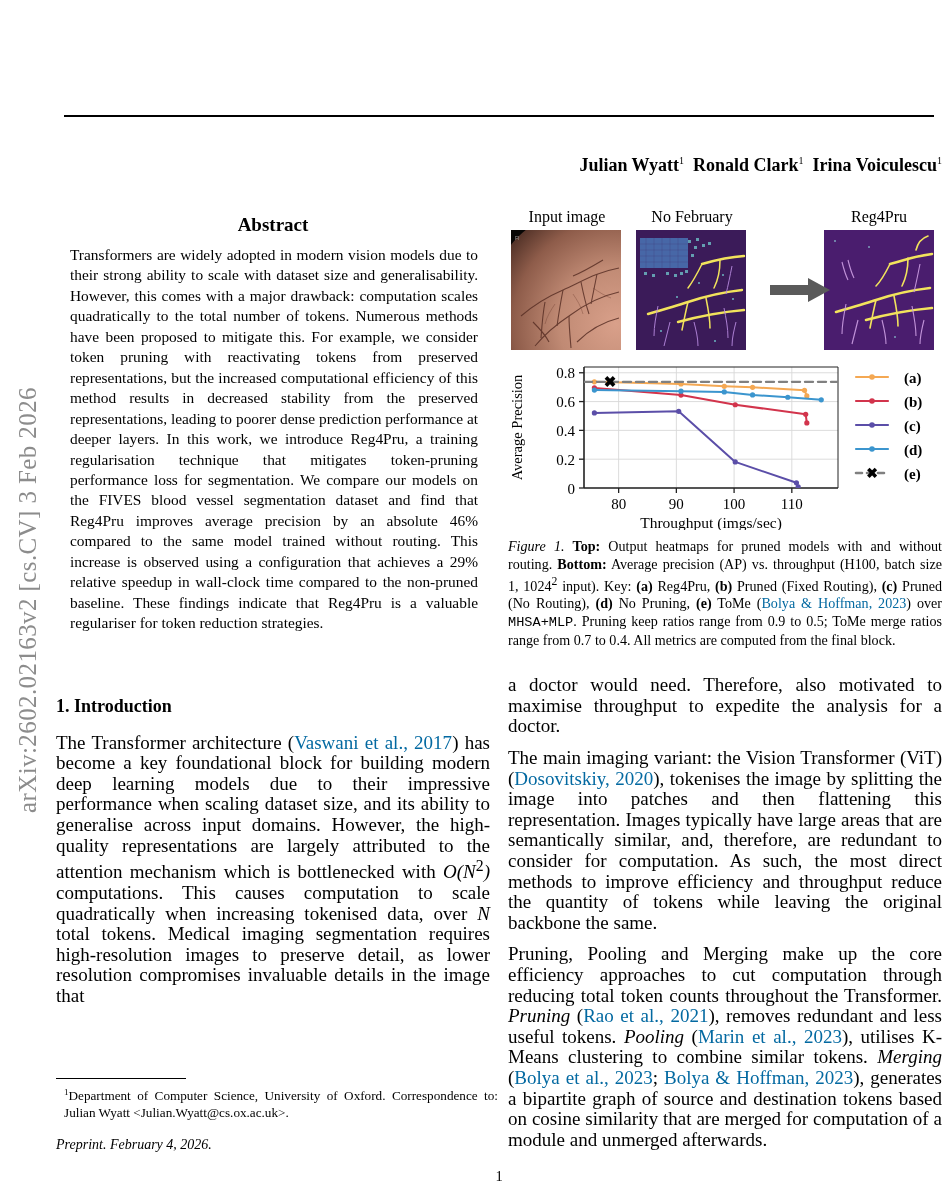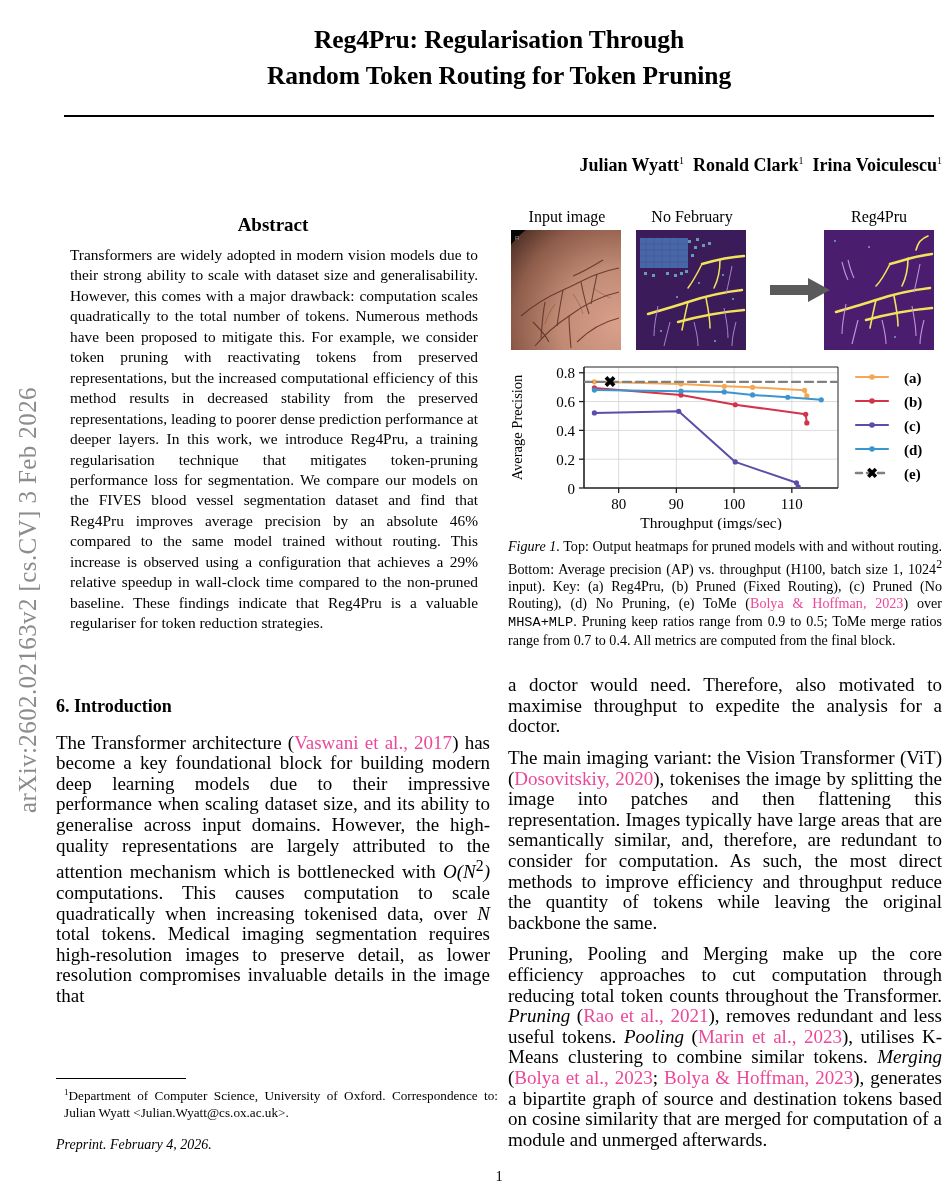--- a/index.html
+++ b/index.html
@@ -114,21 +114,21 @@
     font-weight: bold;
     font-size: 18px;
     margin: 0 0 16px 0;
   }
   .para {
     font-size: 19px;
     line-height: 20.6px;
     text-align: justify;
     margin: 0 0 11px 0;
   }
-  .cite { color: #ec4899; }
+  .cite { color: #0369a1; }
   .mono { font-family: "Liberation Mono", monospace; font-size: 13.6px; }
   .ital { font-style: italic; }
   .mathcal { font-family: "Liberation Serif", serif; font-style: italic; }
 
   
   .figure {
     position: relative;
     width: 434px;
   }
   .heat-row {
@@ -166,21 +166,21 @@
   }
 
   .caption {
     font-size: 14.1px;
     line-height: 17.6px;
     text-align: justify;
     margin-top: 8px;
     width: 434px;
   }
   .caption .figlabel { font-style: italic; }
-  .caption b { font-weight: normal; }
+  .caption b { font-weight: bold; }
 
   
   .footnote-rule {
     position: absolute;
     left: 0px;
     top: 1078px;
     width: 130px;
     border-top: 1.1px solid #000;
   }
   .footnote {
@@ -212,37 +212,33 @@
 </style>
 </head>
 <body>
 
 <div class="arxiv-stamp">
   <span>arXiv:2602.02163v2  [cs.CV]  3 Feb 2026</span>
 </div>
 
 <div class="page">
 
-  <div class="title-block">
-    <div class="paper-title">Reg4Pru: Regularisation Through</div>
-    <div class="paper-title">Random Token Routing for Token Pruning</div>
-  </div>
   <div class="title-rule"></div>
 
   <div class="authors">
     <span>Julian Wyatt</span><sup>1</sup>&nbsp;&nbsp;<span>Ronald Clark</span><sup>1</sup>&nbsp;&nbsp;<span>Irina Voiculescu</span><sup>1</sup>
   </div>
 
   <div class="col-left">
     <div class="abstract-head">Abstract</div>
     <div class="abstract-body">Transformers are widely adopted in modern vision models due to their strong ability to scale with dataset size and generalisability. However, this comes with a major drawback: computation scales quadratically to the total number of tokens. Numerous methods have been proposed to mitigate this. For example, we consider token pruning with reactivating tokens from preserved representations, but the increased computational efficiency of this method results in decreased stability from the preserved representations, leading to poorer dense prediction performance at deeper layers. In this work, we introduce Reg4Pru, a training regularisation technique that mitigates token-pruning performance loss for segmentation. We compare our models on the FIVES blood vessel segmentation dataset and find that Reg4Pru improves average precision by an absolute 46% compared to the same model trained without routing. This increase is observed using a configuration that achieves a 29% relative speedup in wall-clock time compared to the non-pruned baseline. These findings indicate that Reg4Pru is a valuable regulariser for token reduction strategies.</div>
 
     <div style="height:62px"></div>
 
-    <div class="section-head">6. Introduction</div>
+    <div class="section-head">1. Introduction</div>
 
     <div class="para"><span>The Transformer architecture (</span><span class="cite">Vaswani et al., 2017</span><span>) has become a key foundational block for building modern deep learning models due to their impressive performance when scaling dataset size, and its ability to generalise across input domains. However, the high-quality representations are largely attributed to the attention mechanism which is bottlenecked with </span><span class="mathcal">O(N</span><sup>2</sup><span class="mathcal">)</span><span> computations. This causes computation to scale quadratically when increasing tokenised data, over </span><span class="mathcal">N</span><span> total tokens. Medical imaging segmentation requires high-resolution images to preserve detail, as lower resolution compromises invaluable details in the image that</span></div>
   </div>
 
   <div class="col-right">
 
     <div class="figure">
 
       <div class="heat-row">
         <div class="heat-label" style="left:0px; width:118px;">Input image</div>

